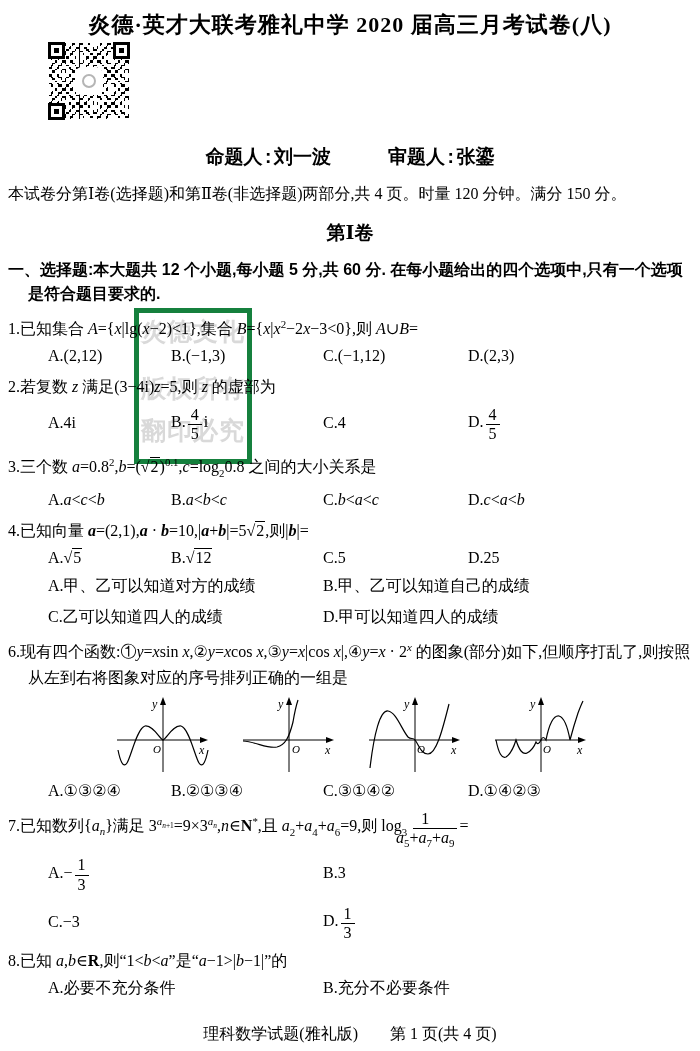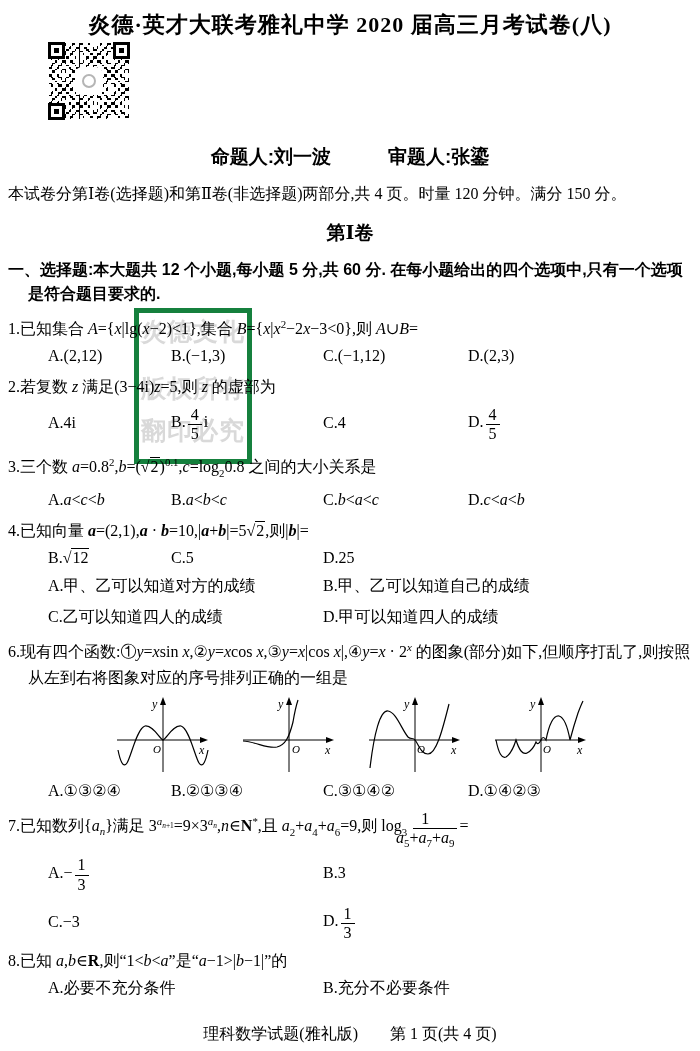--- a/index.html
+++ b/index.html
@@ -6,21 +6,21 @@
   body{width:700px;height:1051px;position:relative;overflow:hidden;
        font-family:"Liberation Serif","DejaVu Serif",serif;color:#000;font-size:16px;}
   .page{position:relative;width:700px;height:1051px;}
   .content{position:relative;z-index:1;padding:0 8px;}
   
   .exam-title{text-align:center;font-family:"Liberation Serif","DejaVu Serif",serif;
               font-weight:bold;font-size:22px;margin:10px 0 0;letter-spacing:1px;}
   .header-mid{position:relative;height:94px;}
   .subject-title{text-align:center;font-family:"Liberation Sans","DejaVu Sans",sans-serif;
                  font-weight:bold;font-size:38px;padding-top:20px;letter-spacing:2px;}
-  .authors{text-align:center;font-family:Liberation Sans, sans-serif;
+  .authors{text-align:center;font-family:Liberation Mono, monospace;
            font-weight:bold;font-size:19px;margin:10px 0 0;}
   .intro{font-size:16px;margin:13px 0 0;line-height:22px;}
   .sec-title{text-align:center;font-weight:bold;font-size:19px;margin:15px 0 0;}
   .sec-desc{font-family:"Liberation Sans","DejaVu Sans",sans-serif;font-weight:bold;
             font-size:16px;line-height:24px;margin:12px 0 2px;padding-left:20px;text-indent:-20px;}
   
   .qr{position:absolute;left:40px;top:2px;width:82px;height:78px;
       background-image:
         conic-gradient(#000 25%,#fff 0 50%,#000 0 75%,#fff 0),
         conic-gradient(#000 25%,#fff 0 50%,#000 0 75%,#fff 0);
@@ -117,20 +117,21 @@
         <span class="opt">A.<i>a</i>&lt;<i>c</i>&lt;<i>b</i></span>
         <span class="opt">B.<i>a</i>&lt;<i>b</i>&lt;<i>c</i></span>
         <span class="opt">C.<i>b</i>&lt;<i>a</i>&lt;<i>c</i></span>
         <span class="opt">D.<i>c</i>&lt;<i>a</i>&lt;<i>b</i></span>
       </div>
     </div>
 
     <div class="q">
       <p class="stem">4.已知向量 <b><i>a</i></b>=(2,1),<b><i>a</i></b> · <b><i>b</i></b>=10,|<b><i>a</i></b>+<b><i>b</i></b>|=5<span class="rt">√<span class="rd">2</span></span>,则|<b><i>b</i></b>|=</p>
       <div class="opts c4">
+        <span class="opt">A.<span class="rt">√<span class="rd">5</span></span></span>
         <span class="opt">B.<span class="rt">√<span class="rd">12</span></span></span>
         <span class="opt">C.5</span>
         <span class="opt">D.25</span>
       </div>
     </div>
 
     <div class="q">
       <div class="opts c2">
         <span class="opt">A.甲、乙可以知道对方的成绩</span>
         <span class="opt">B.甲、乙可以知道自己的成绩</span>

